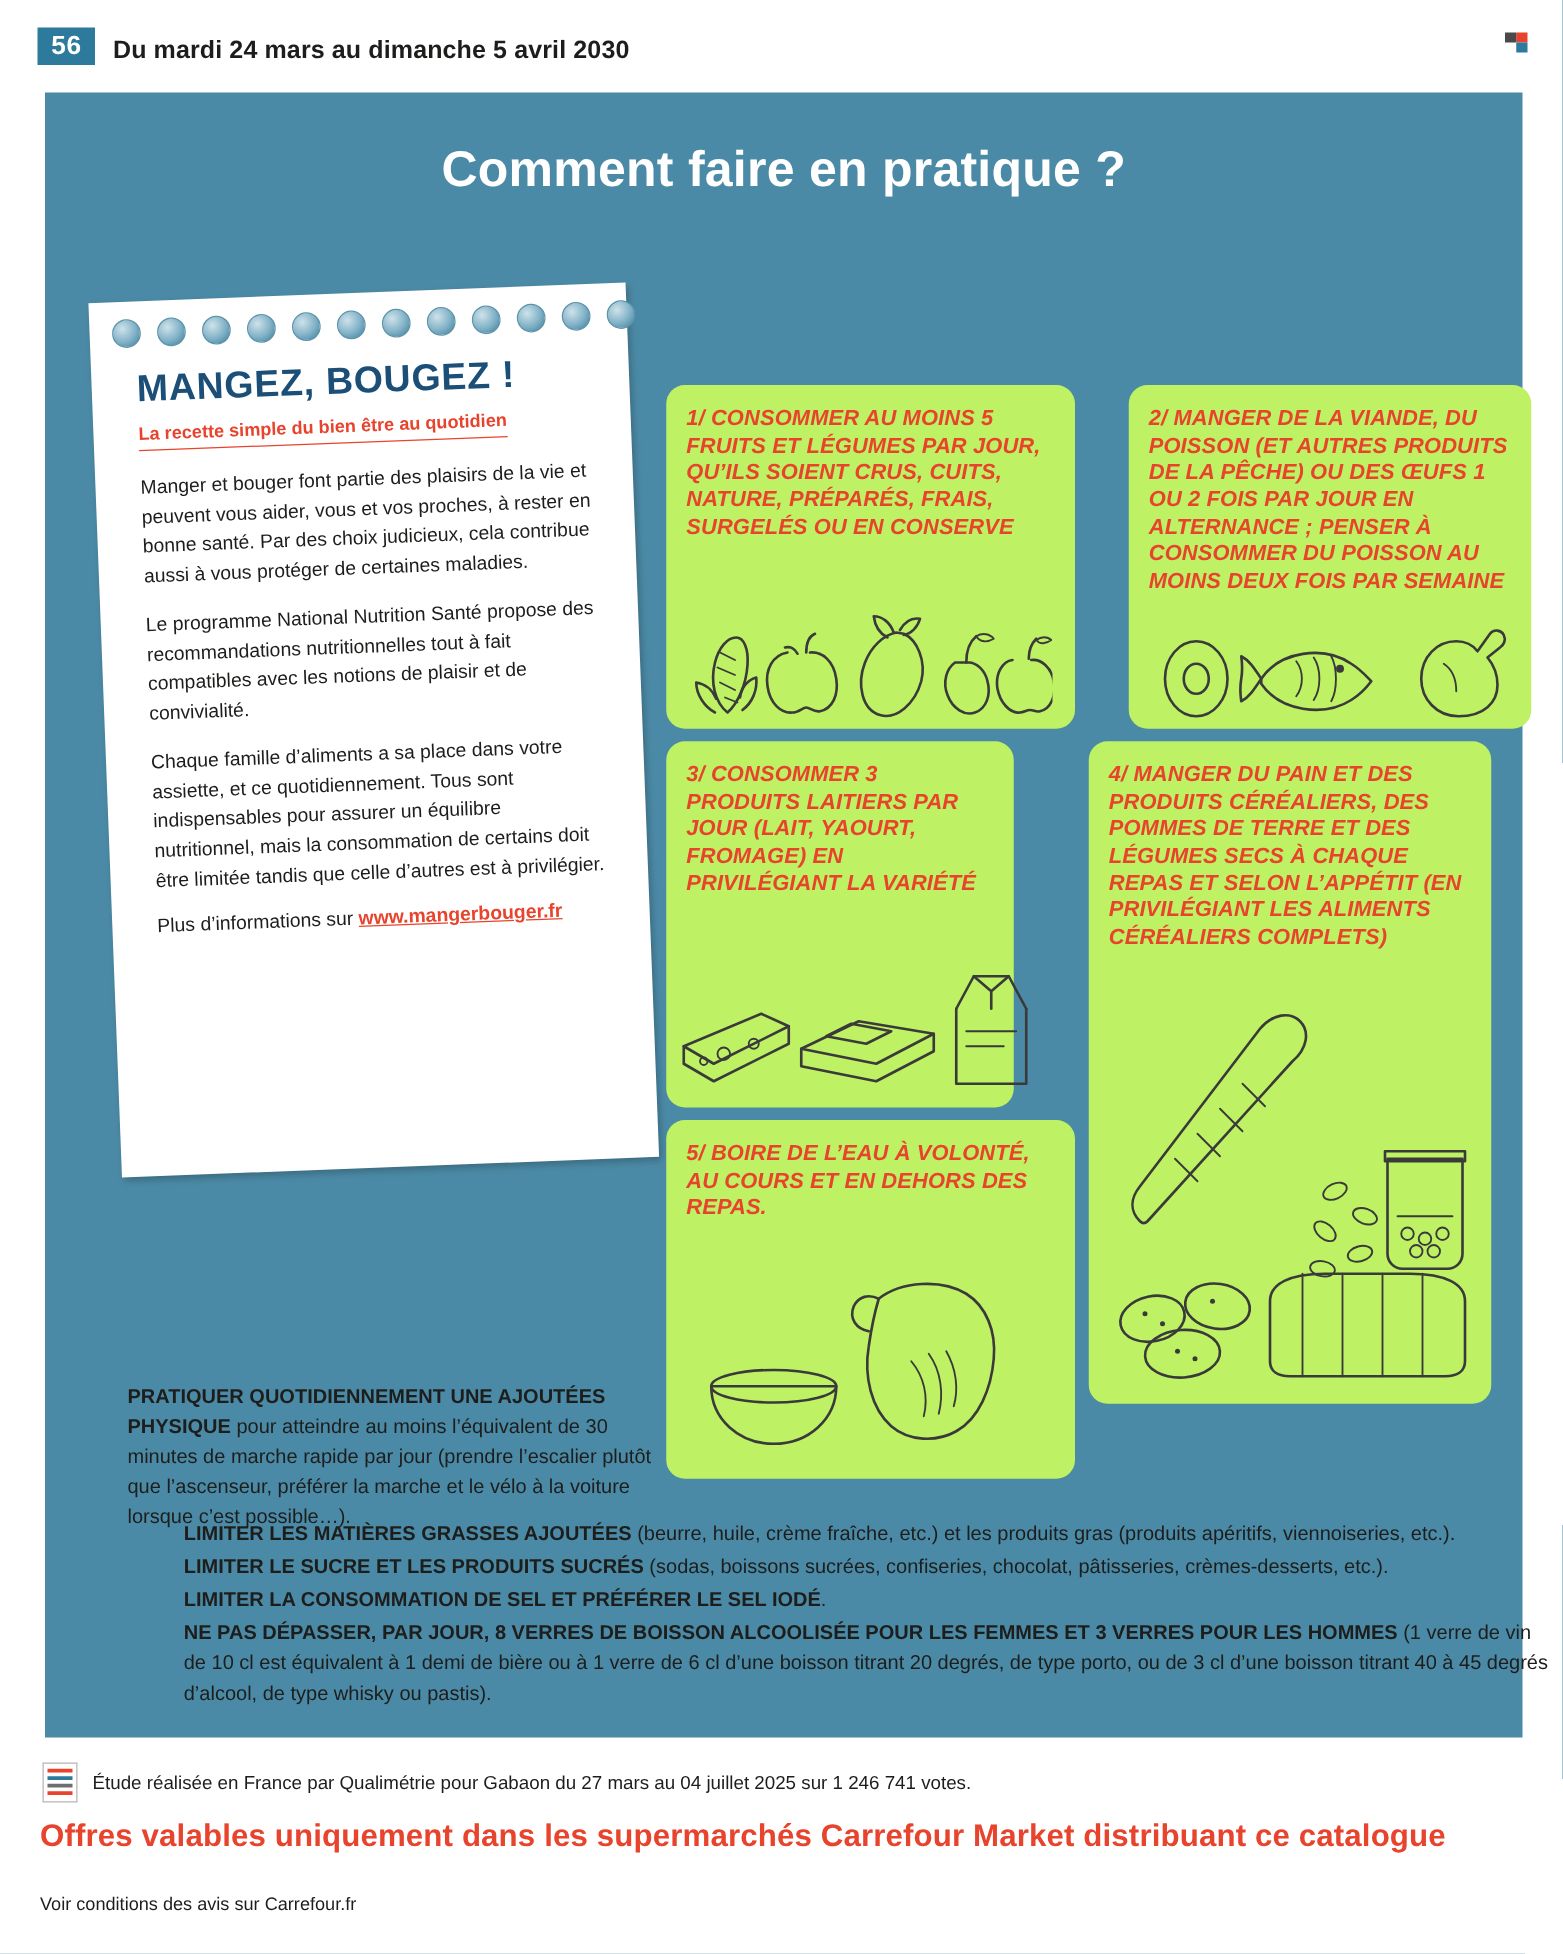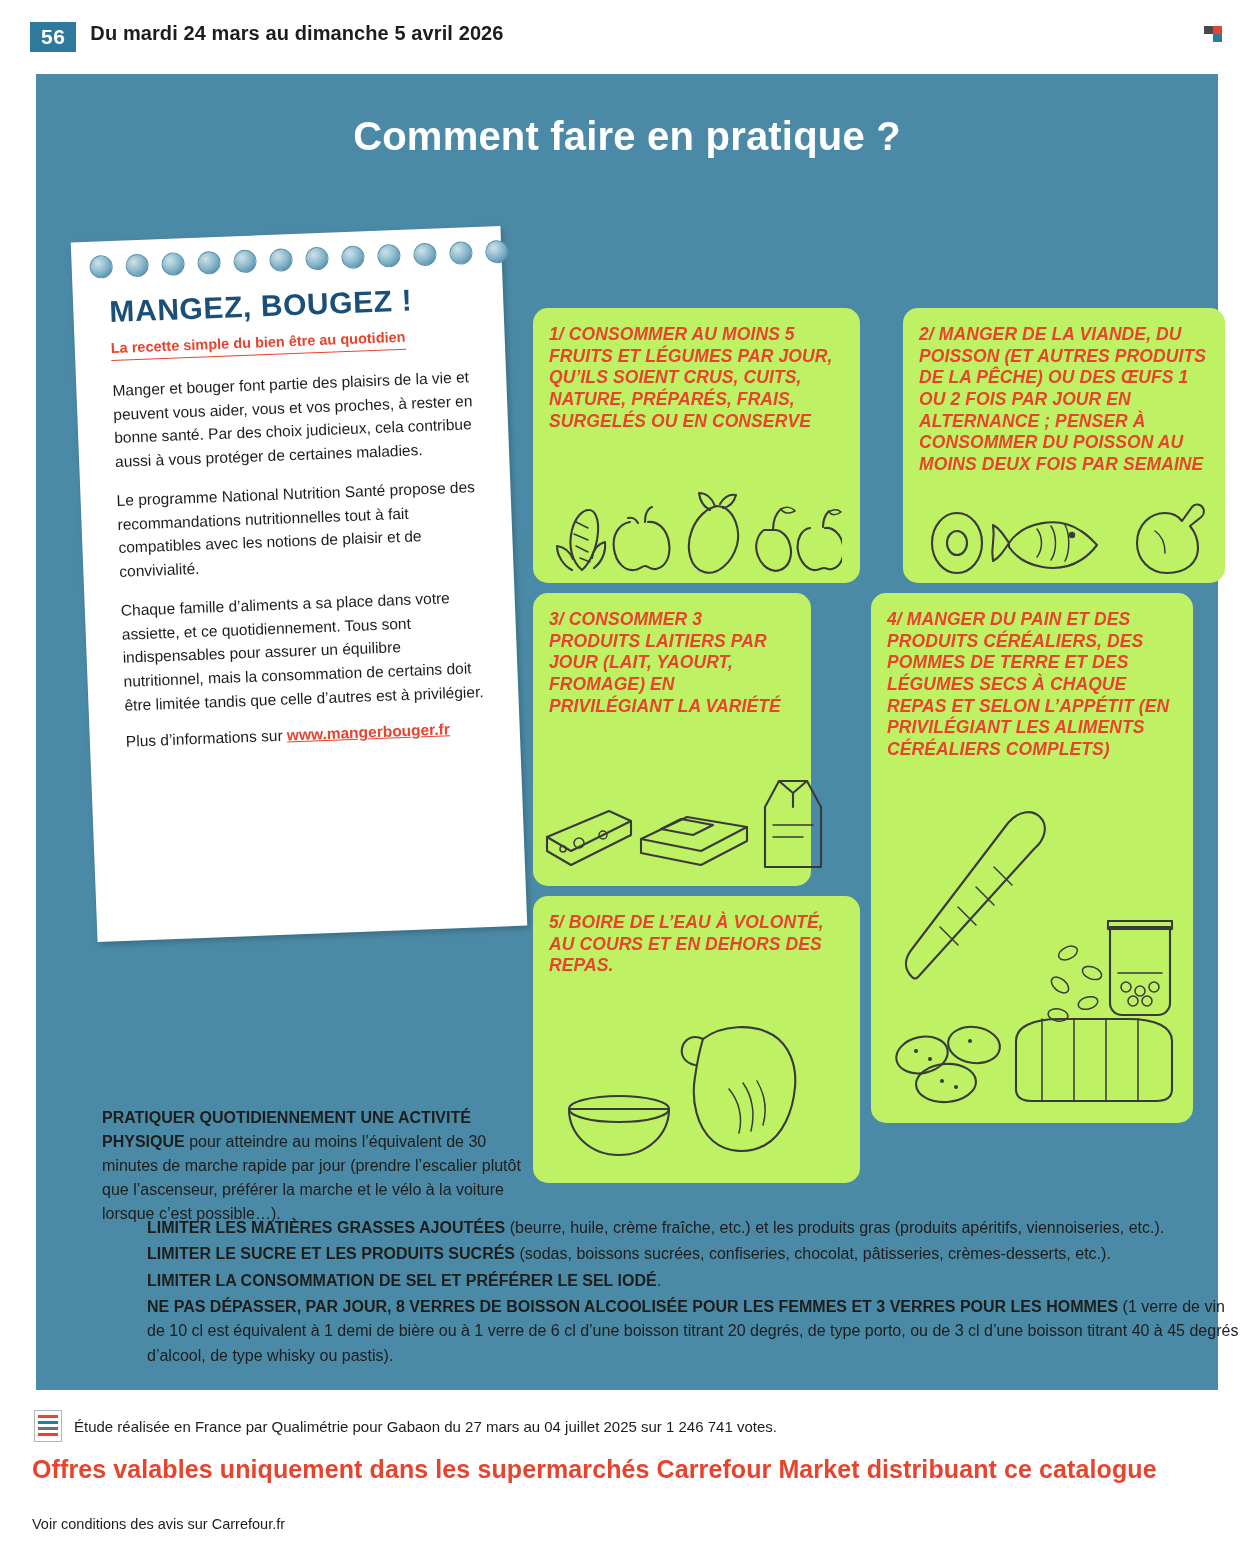--- a/index.html
+++ b/index.html
@@ -8,21 +8,21 @@
     width:1250px;height:1563px;
     background:#ffffff;
     font-family:"Liberation Sans", sans-serif;
     color:#1a1a1a;
     position:relative;
     overflow:hidden;
   }
   
   .page-header{
     position:absolute;top:22px;left:30px;
-    display:flex;align-items:flex-start;gap:14px;
+    display:flex;align-items:flex-end;gap:14px;
   }
   .page-number{
     background:#2e7a9c;color:#fff;
     font-weight:bold;font-size:21px;
     padding:4px 11px 5px 11px;
     letter-spacing:0.5px;
     line-height:1;
   }
   .header-dates{
     font-size:20px;font-weight:bold;color:#1d1d1b;
@@ -137,21 +137,21 @@
     font-size:14.5px;color:#1d1d1b;
   }
   .stroke{fill:none;stroke:#3a3a3a;stroke-width:2.1;stroke-linecap:round;stroke-linejoin:round;}
   .stroke-thin{fill:none;stroke:#3a3a3a;stroke-width:1.5;stroke-linecap:round;stroke-linejoin:round;}
 </style>
 </head>
 <body>
 
 <div class="page-header">
   <div class="page-number">56</div>
-  <div class="header-dates">Du mardi 24 mars au dimanche 5 avril 2026</div>
+  <div class="header-dates">Du mardi 24 mars au dimanche 5 avril 2030</div>
 </div>
 <div class="corner-mark">
   <span class="a"></span>
     <span class="b"></span>
     <span class="c"></span>
 </div>
 
 <div class="panel">
   <div class="panel-title">Comment  faire en pratique ?</div>
 
@@ -301,21 +301,21 @@
           <path class="stroke" d="M156 42c18-14 50-16 70-4 16 10 24 30 22 52-2 24-12 48-30 58-16 9-38 8-52-4-16-14-22-40-18-64 2-14 5-28 8-38z"></path>
           <path class="stroke" d="M156 42c-8-4-16-2-20 6-4 10 2 18 12 20"></path>
           <path class="stroke-thin" d="M182 92c10 12 14 28 10 44M196 86c10 14 12 32 8 48M210 84c8 14 10 30 6 44"></path>
         </svg>
       </div>
     </div>
 
   </div>
 
   <div class="activity">
-    <b>PRATIQUER QUOTIDIENNEMENT UNE ACTIVITÉ PHYSIQUE</b><span> pour atteindre au moins l’équivalent de 30 minutes de marche rapide par jour (prendre l’escalier plutôt que l’ascenseur, préférer la marche et le vélo à la voiture lorsque c’est possible…).</span>
+    <b>PRATIQUER QUOTIDIENNEMENT UNE AJOUTÉES PHYSIQUE</b><span> pour atteindre au moins l’équivalent de 30 minutes de marche rapide par jour (prendre l’escalier plutôt que l’ascenseur, préférer la marche et le vélo à la voiture lorsque c’est possible…).</span>
   </div>
 
   <div class="limits">
     <p><b>LIMITER LES MATIÈRES GRASSES AJOUTÉES</b><span> (beurre, huile, crème fraîche, etc.) et les produits gras (produits apéritifs, viennoiseries, etc.).</span></p>
     <p><b>LIMITER LE SUCRE ET LES PRODUITS SUCRÉS</b><span> (sodas, boissons sucrées, confiseries, chocolat, pâtisseries, crèmes-desserts, etc.).</span></p>
     <p><b>LIMITER LA CONSOMMATION DE SEL ET PRÉFÉRER LE SEL IODÉ</b><span>.</span></p>
     <p><b>NE PAS DÉPASSER, PAR JOUR, 8 VERRES DE BOISSON ALCOOLISÉE POUR LES FEMMES ET 3 VERRES POUR LES HOMMES</b><span> (1 verre de vin de 10 cl est équivalent à 1 demi de bière ou à 1 verre de 6 cl d’une boisson titrant 20 degrés, de type porto, ou de 3 cl d’une boisson titrant 40 à 45 degrés d’alcool, de type whisky ou pastis).</span></p>
   </div>
 </div>
 

